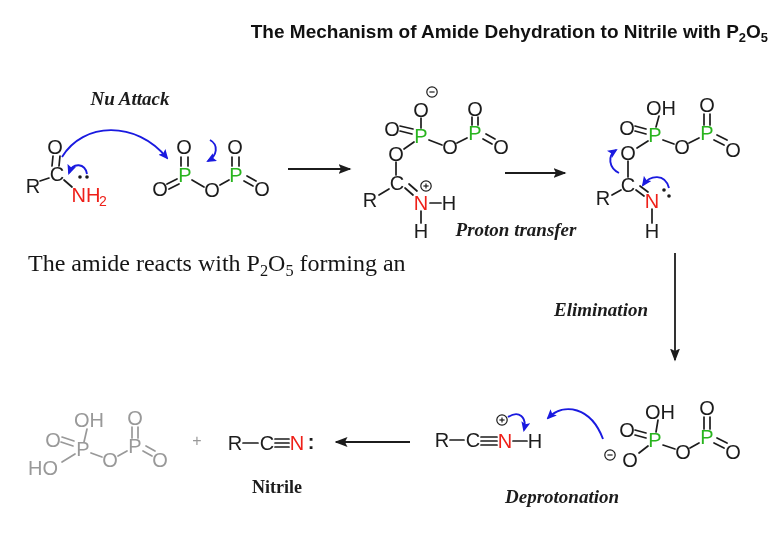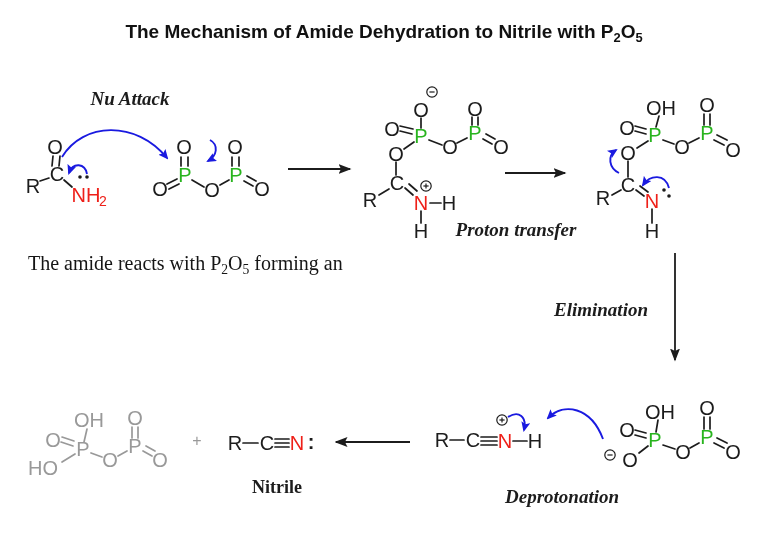--- a/index.html
+++ b/index.html
@@ -1,22 +1,22 @@
 <!DOCTYPE html>
 <html><head>
 <meta charset="utf-8">
 <style>
   html,body{margin:0;padding:0;background:#fff;}
   .stage{position:relative;width:768px;height:533px;background:#ffffff;overflow:hidden;
          font-family:"Liberation Sans",sans-serif;}
-  .title{position:absolute;top:21px;left:0;right:0;text-align:center;
+  .title{position:absolute;top:21px;left:0;right:0;text-align:right;
          font-family:"Liberation Sans",sans-serif;font-weight:bold;font-size:19px;color:#111;}
   .title sub,.desc sub{font-size:68%;vertical-align:-0.28em;}
   .desc{position:absolute;left:28px;top:249px;font-family:"Liberation Serif",serif;
-        font-size:20px;line-height:29px;color:#151515;}
+        font-size:24px;line-height:29px;color:#151515;}
   svg.canvas{position:absolute;left:0;top:0;}
   svg text{user-select:none;}
 </style>
 </head>
 <body>
 
 <div class="stage">
 
   <div class="title"><span>The Mechanism of Amide Dehydration to Nitrile with P</span><sub>2</sub><span>O</span><sub>5</sub></div>
 

